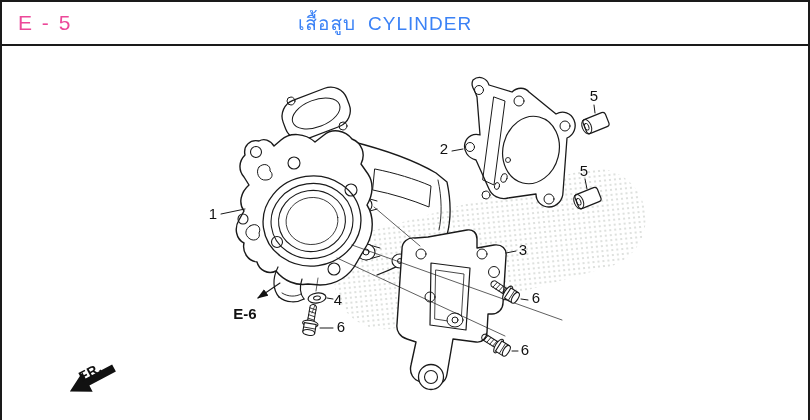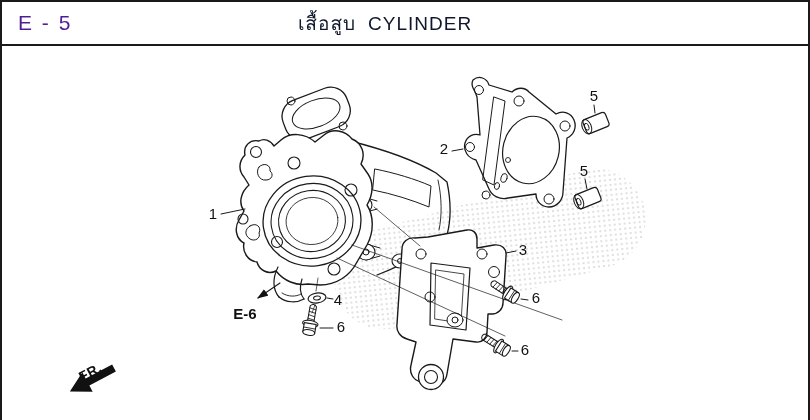--- a/index.html
+++ b/index.html
@@ -6,25 +6,25 @@
   .page{
     width:810px;height:420px;box-sizing:border-box;position:relative;
     background:#fff;border:2px solid #1a1a1a;border-bottom:none;
     font-family:"Liberation Sans", sans-serif;color:#1a1a1a;overflow:hidden;
   }
   .hdr{
     height:42px;border-bottom:2px solid #1a1a1a;position:relative;
     display:flex;align-items:center;background:#fff;
   }
   .hdr-code{
-    font-size:21px;letter-spacing:2px;padding-left:16px;color:#4c1d95;
+    font-size:21px;letter-spacing:2px;padding-left:16px;color:#ec4899;
   }
   .hdr-title{
     position:absolute;left:0;right:40px;text-align:center;font-size:19px;
-    letter-spacing:1px;color:#0f172a;white-space:nowrap;
+    letter-spacing:1px;color:#3b82f6;white-space:nowrap;
   }
   .hdr-title .thai{margin-right:12px;}
   .diagram{position:relative;width:806px;height:374px;background:#fff;}
   svg{display:block;}
   .ln{stroke:#1a1a1a;fill:none;stroke-linecap:round;stroke-linejoin:round;}
   .fillw{fill:#ffffff;}
   text.callout{font-family:"Liberation Sans",sans-serif;font-size:15px;fill:#111;}
   text.ref{font-family:"Liberation Sans",sans-serif;font-size:15px;font-weight:bold;fill:#111;}
   text.fr{font-family:"Liberation Sans",sans-serif;font-size:14px;font-weight:bold;fill:#111;letter-spacing:0.5px;}
 </style>

